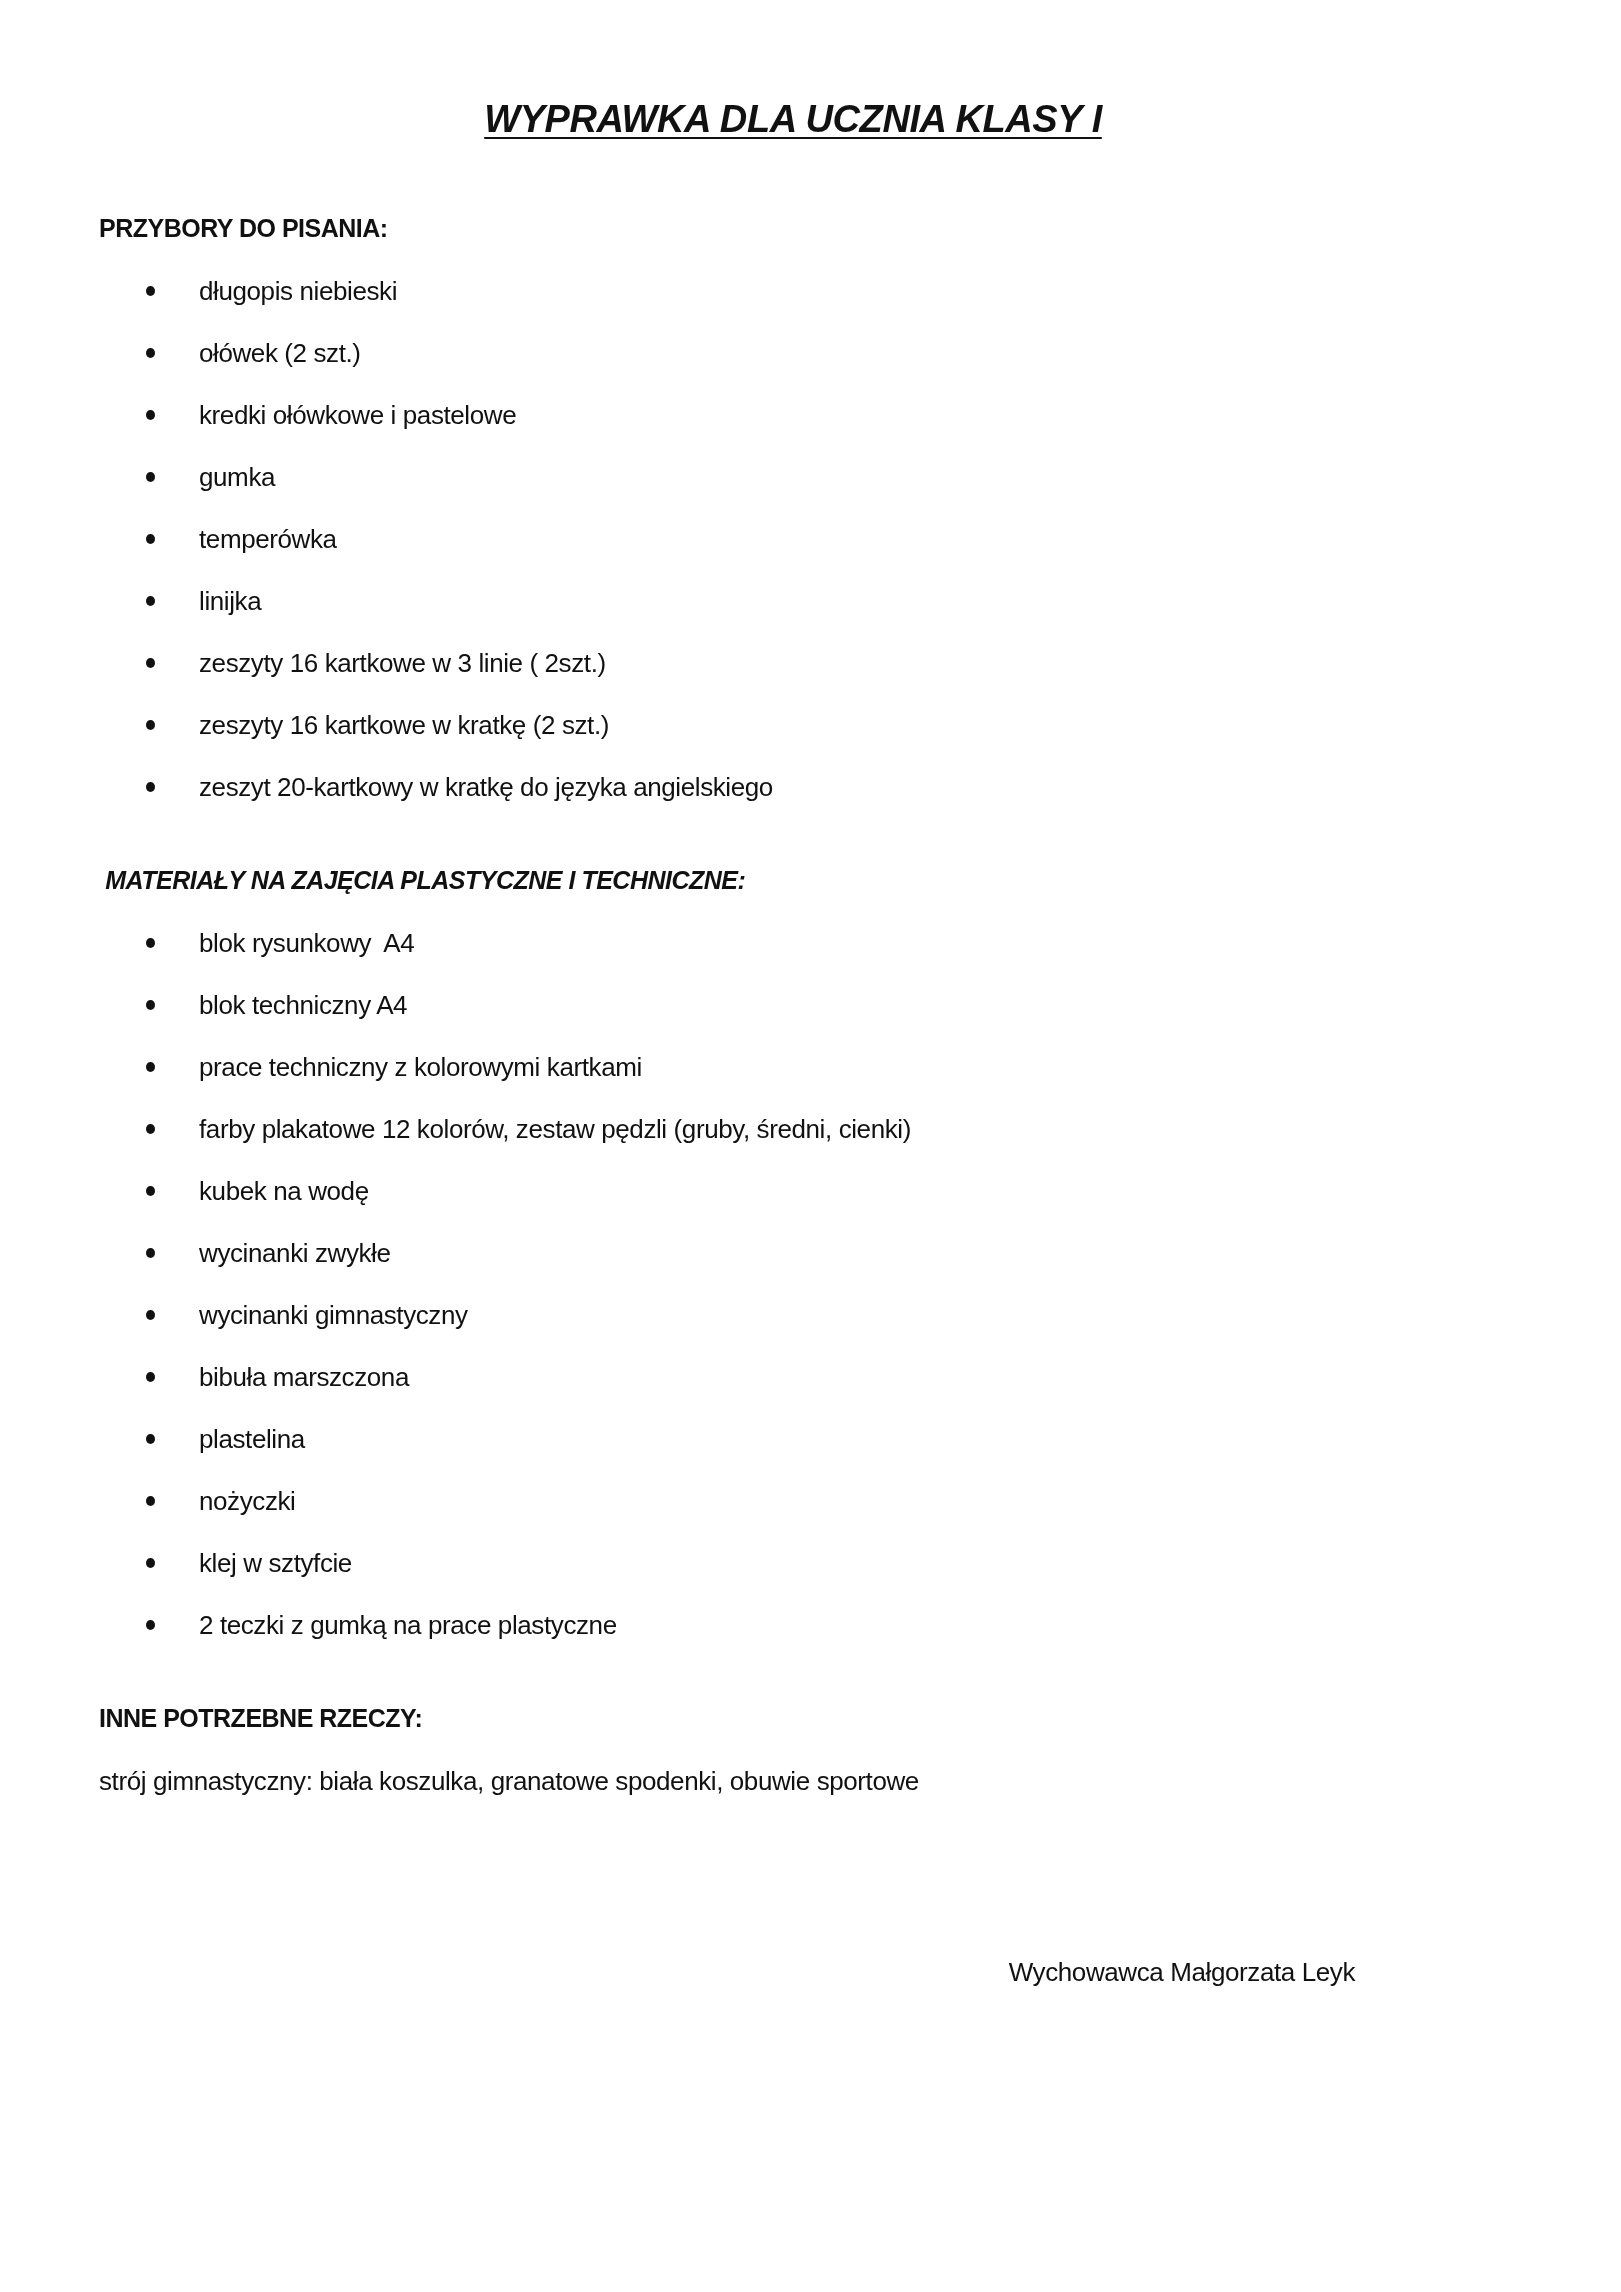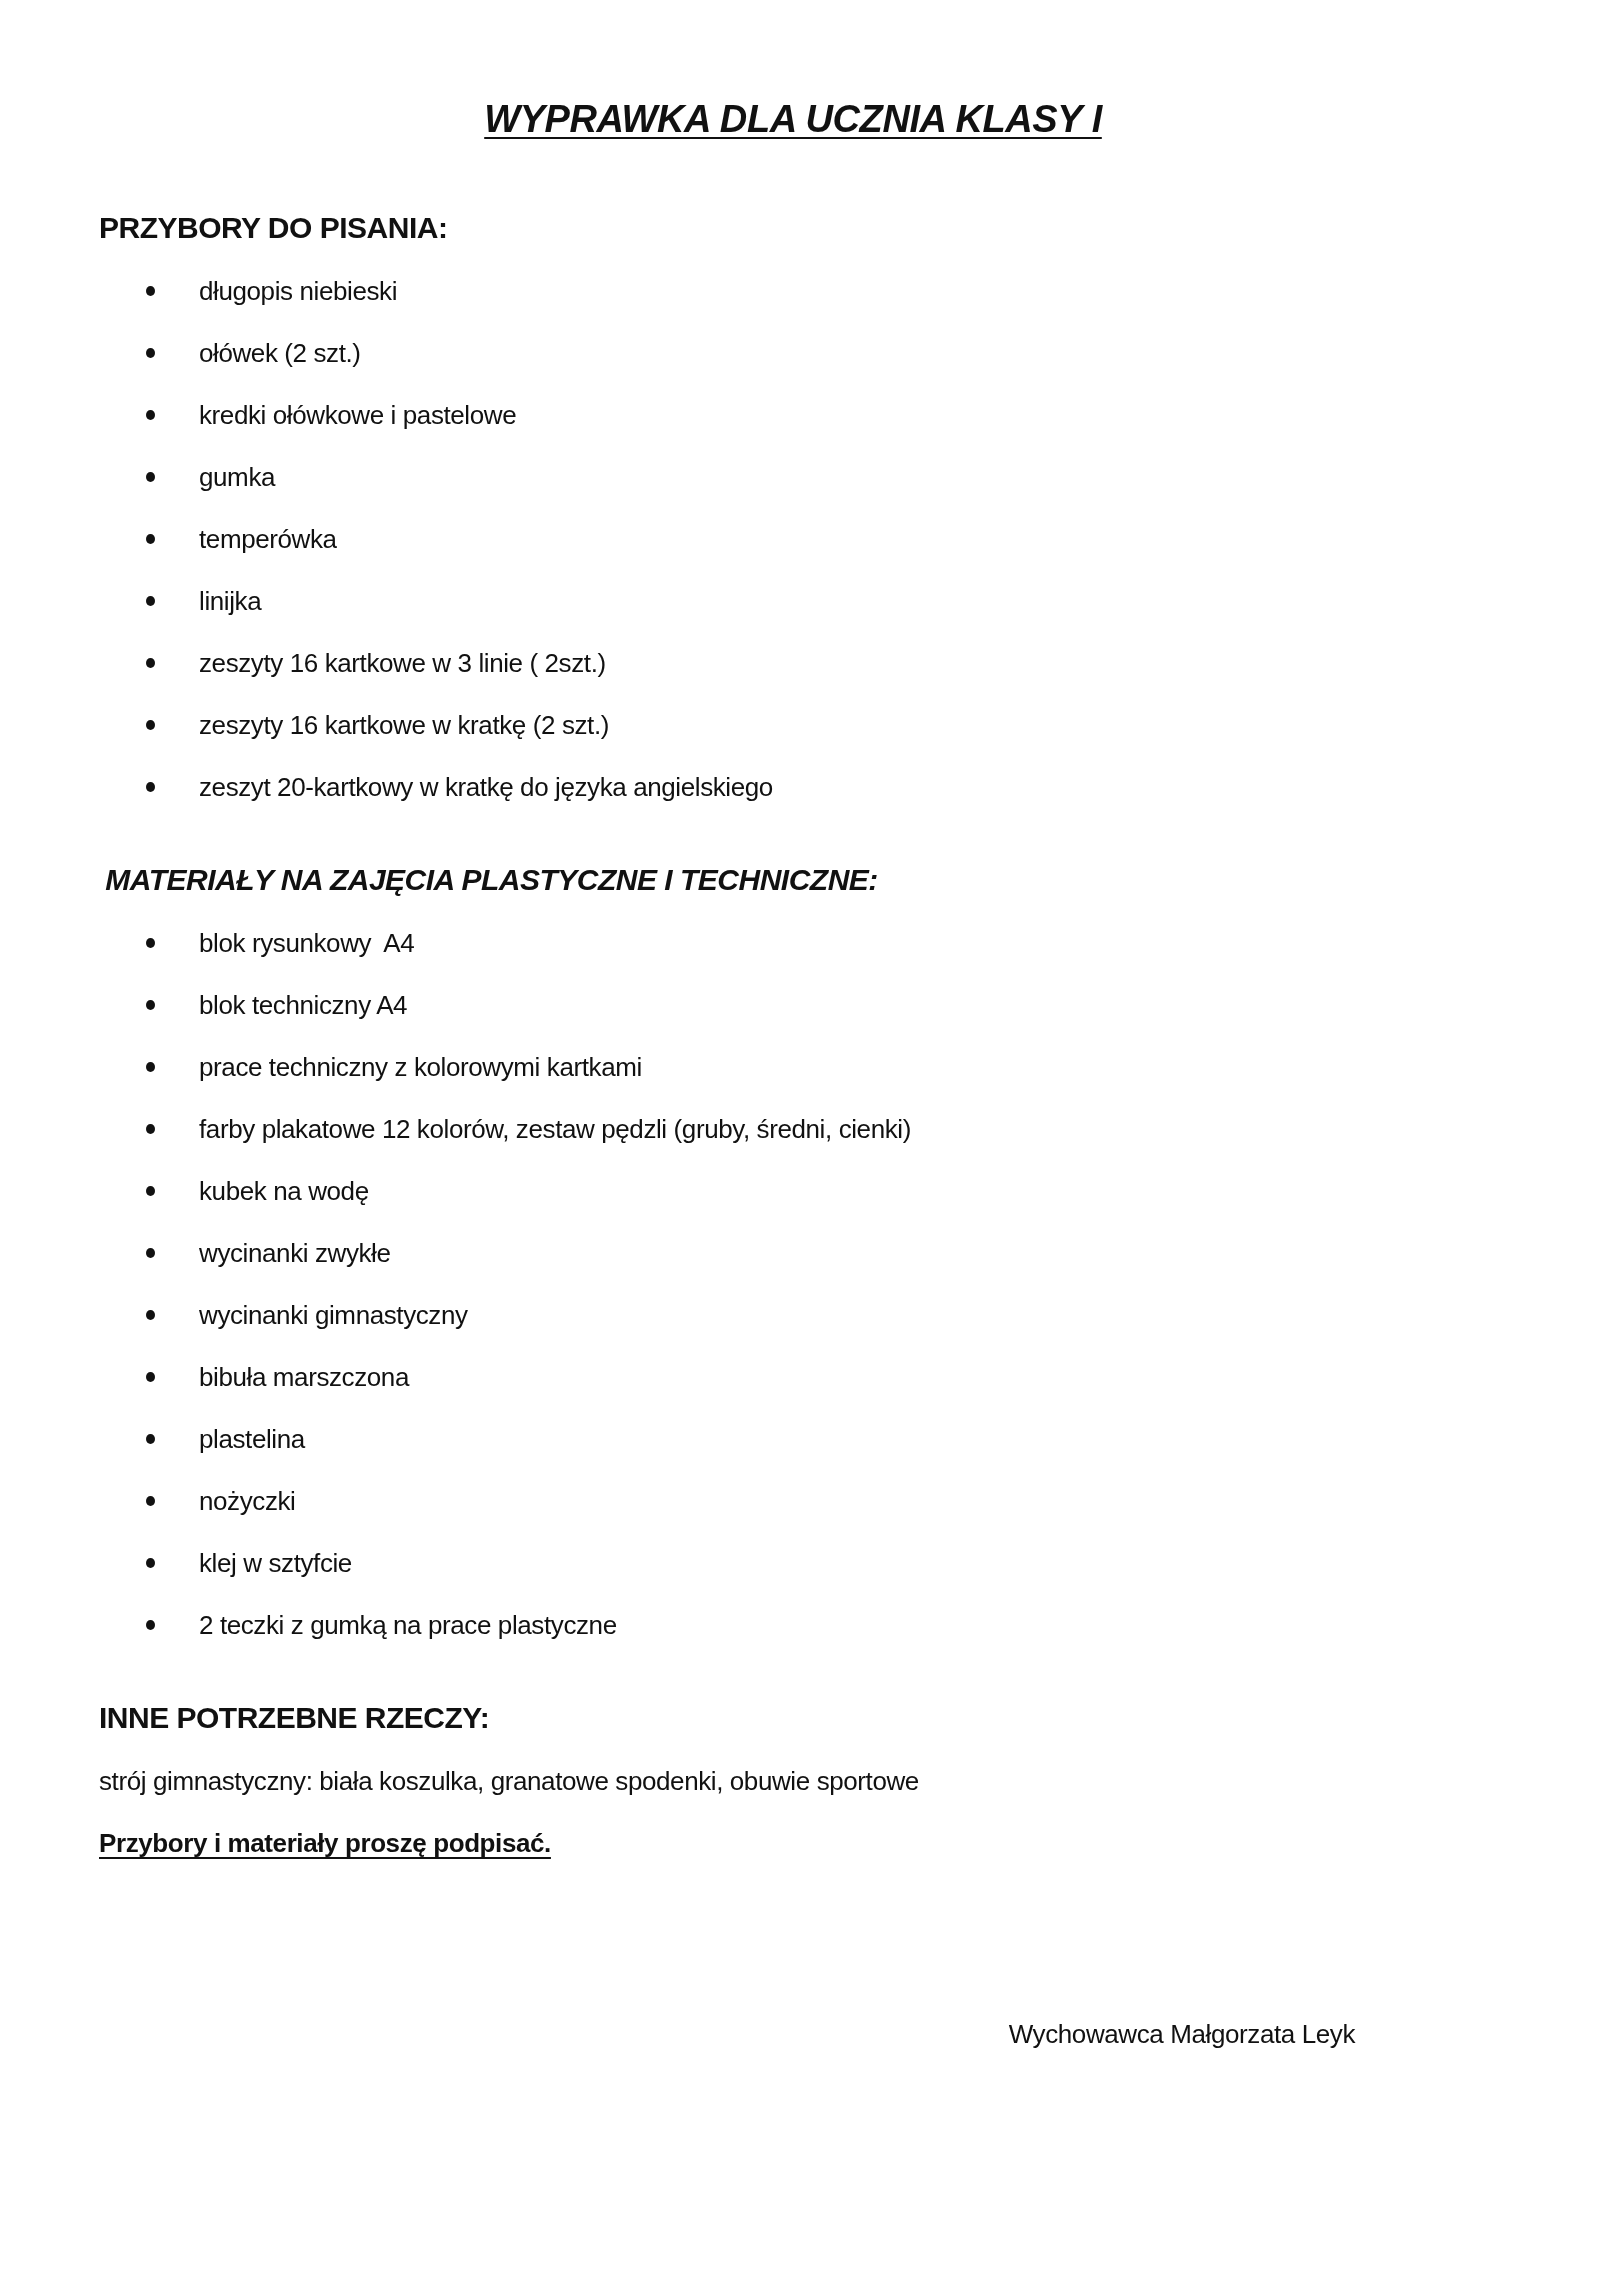--- a/index.html
+++ b/index.html
@@ -31,21 +31,21 @@
   }
   .title-text {
     text-decoration: underline;
     text-decoration-thickness: 1.8px;
     text-underline-offset: 4.5px;
   }
   .sec { margin-top: 57px; }
   .sec.first { margin-top: 0; }
   h2.heading {
     margin: 0 0 27px 0;
-    font-size: 30px;
+    font-size: 25px;
     font-weight: bold;
     line-height: 36px;
     letter-spacing: -0.5px;
   }
   h2.heading.indent { padding-left: 6.3px; font-style: italic; }
   ul.bullets {
     margin: 0;
     padding: 0;
     list-style: none;
   }
@@ -119,19 +119,18 @@
       <li><span class="bullet"></span><span class="li-text">plastelina</span></li>
       <li><span class="bullet"></span><span class="li-text">nożyczki</span></li>
       <li><span class="bullet"></span><span class="li-text">klej w sztyfcie</span></li>
       <li><span class="bullet"></span><span class="li-text">2 teczki z gumką na prace plastyczne</span></li>
     </ul>
   </section>
 
   <section class="sec">
     <h2 class="heading">INNE POTRZEBNE RZECZY:</h2>
     <p class="para">strój gimnastyczny: biała koszulka, granatowe spodenki, obuwie sportowe</p>
-    <p class="note">Przybory i materiały proszę podpisać.</p>
   </section>
 
   <p class="signature">Wychowawca Małgorzata Leyk</p>
 
 </div>
 
 
 </body></html>

